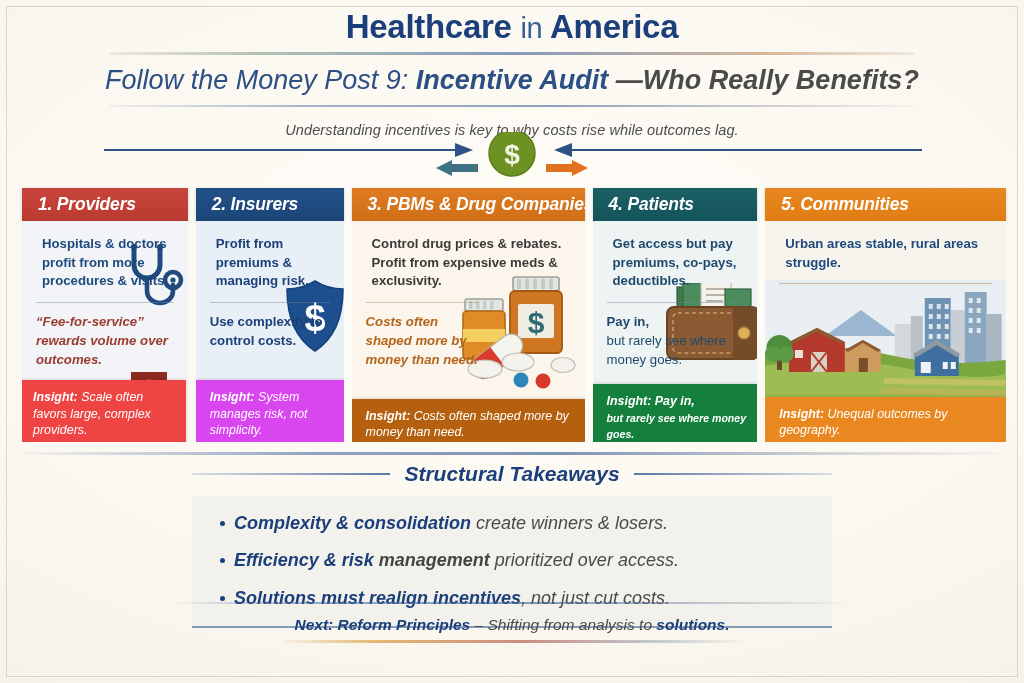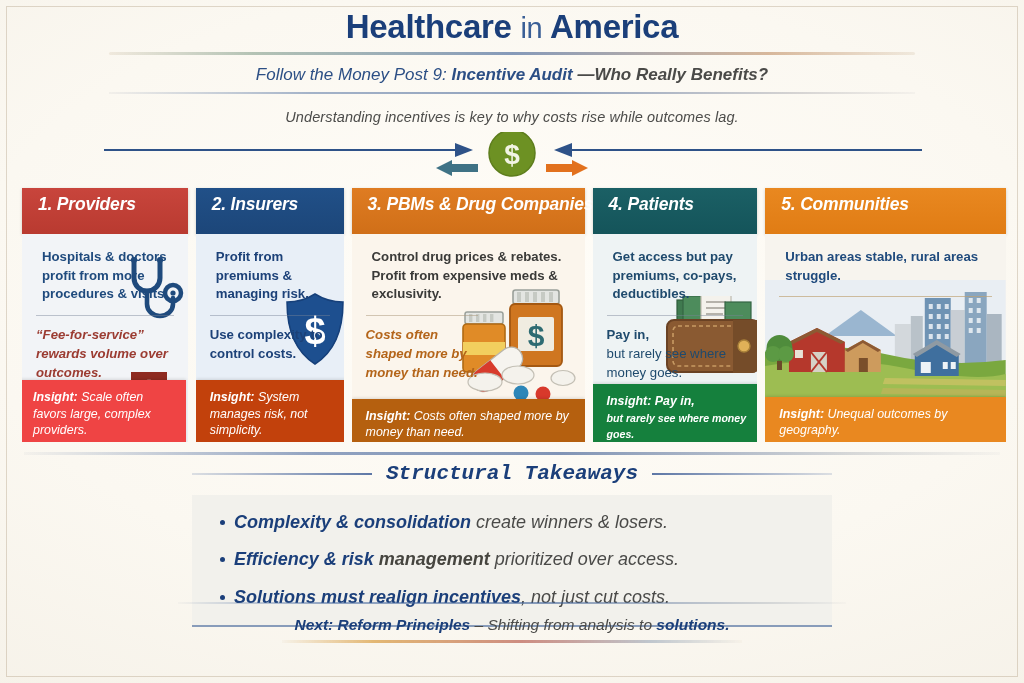--- a/index.html
+++ b/index.html
@@ -58,21 +58,21 @@
     margin: 6px auto 0;
     background: linear-gradient(to right,
       rgba(180,150,110,0.15) 0%,
       rgba(120,150,130,0.55) 18%,
       rgba(60,95,150,0.62) 50%,
       rgba(180,120,70,0.5) 82%,
       rgba(180,150,110,0.15) 100%);
     border-radius: 2px;
   }
   .subtitle {
-    font-size: 17px;
+    font-size: 27px;
     font-style: italic;
     font-weight: bold;
     color: #2c4f85;
     margin-top: 9px;
     line-height: 1.25;
   }
   .subtitle .grey {
     color: #4a4a48;
   }
   .subtitle .plain {
@@ -127,21 +127,21 @@
   .col-2 { width: 148px; }
   .col-3 { width: 233px; }
   .col-4 { width: 165px; }
   .col-5 { width: 241px; }
 
   .col-head {
     color: #fff;
     font-size: 17.5px;
     font-weight: bold;
     font-style: italic;
-    padding: 6px 0 19px 16px;
+    padding: 6px 0 6px 16px;
     letter-spacing: -0.2px;
     white-space: nowrap;
     box-shadow: 0 1px 3px rgba(0,0,0,0.18);
   }
   .col-1 .col-head { background: linear-gradient(180deg,#c8453c,#b93a30); }
   .col-2 .col-head { background: linear-gradient(180deg,#215088,#1c4679); }
   .col-3 .col-head { background: linear-gradient(180deg,#df7c22,#d06f18); }
   .col-4 .col-head { background: linear-gradient(180deg,#1b6065,#14545a); }
   .col-5 .col-head { background: linear-gradient(180deg,#e98820,#e07c14); }
 
@@ -207,21 +207,21 @@
     line-height: 1.34;
     padding: 9px 12px 9px 14px;
     font-style: italic;
     z-index: 6;
     box-shadow: 0 -1px 3px rgba(0,0,0,0.12);
   }
   .insight b { font-weight: bold; }
   .insight .small { font-size: 10.6px; font-weight: bold; }
 
   .col-1 .insight { background: #ef4444; bottom: -6px; left: -3px; right: 2px; }
-  .col-2 .insight { background: #c2410c; bottom: -6px; right: -6px; }
+  .col-2 .insight { background: #d946ef; bottom: -6px; right: -6px; }
   .col-3 .insight { background: #b5600f; bottom: -8px; }
   .col-4 .insight { background: #15803d; bottom: -10px; right: -4px; }
   .col-5 .insight { background: #e98820; bottom: -6px; }
 
   
   .art {
     position: absolute;
     z-index: 2;
     pointer-events: none;
   }
@@ -243,21 +243,20 @@
     position: absolute;
     top: 462px;
     left: 192px;
     width: 640px;
   }
   .takeaways-head {
     display: flex;
     align-items: center;
     gap: 14px;
     margin-bottom: 10px;
-    font-family: Liberation Mono, monospace;
   }
   .takeaways-head .line {
     flex: 1;
     height: 2px;
     background: linear-gradient(to right, rgba(40,75,140,0.15), rgba(40,75,140,0.75));
   }
   .takeaways-head .line.right {
     background: linear-gradient(to left, rgba(40,75,140,0.15), rgba(40,75,140,0.75));
   }
   .takeaways-title {

